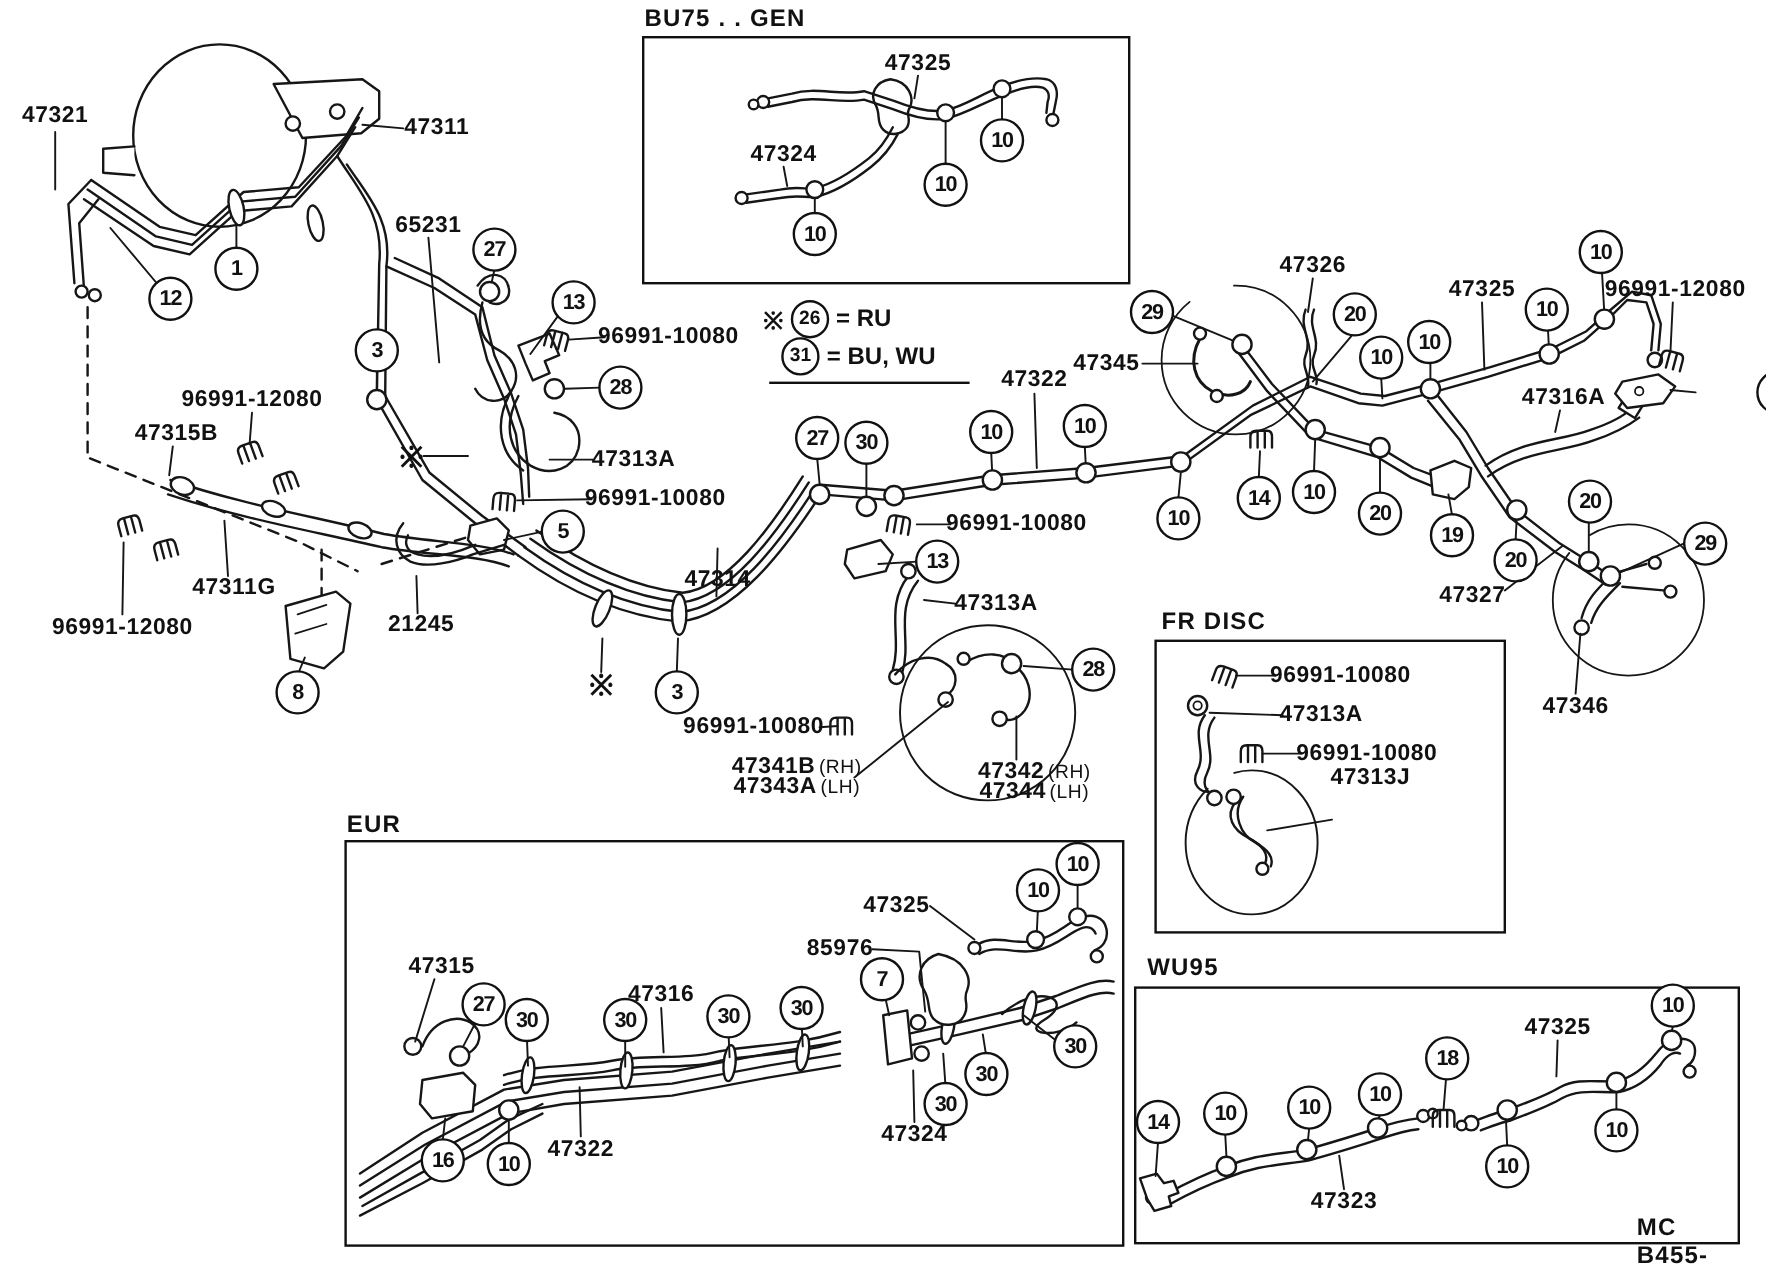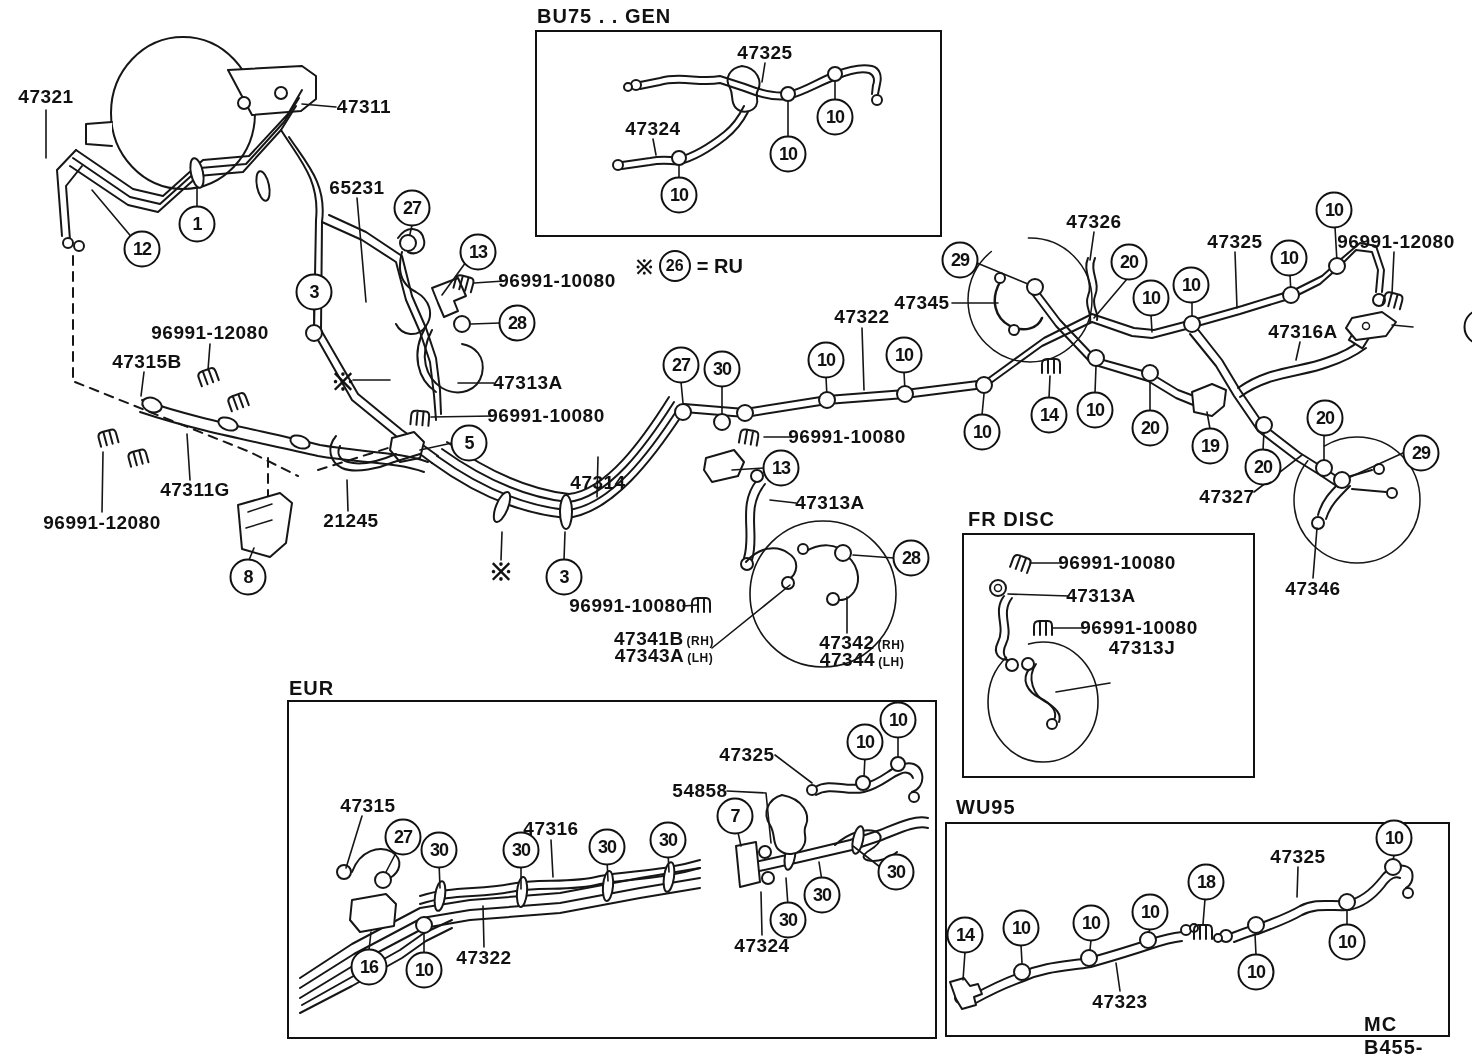--- a/index.html
+++ b/index.html
@@ -1,21 +1,21 @@
 <!DOCTYPE html>
 <html><head>
 <meta charset="utf-8">
 <style>
   html,body{margin:0;padding:0;background:#e8e8e8;}
   #stage{position:relative;width:1472px;height:1062px;background:#ffffff;overflow:hidden;
          font-family:"Liberation Sans", sans-serif;color:#111;}
   #lineart{position:absolute;left:0;top:0;}
   .plabel{position:absolute;transform:translate(-50%,-50%);font-weight:700;font-size:19px;
           letter-spacing:.5px;white-space:nowrap;color:#111;}
-  .plabel .sfx{font-size:12px;font-weight:700;margin-left:3px;}
+  .plabel .sfx{font-size:16px;font-weight:400;margin-left:3px;}
   .co{position:absolute;transform:translate(-50%,-50%);width:33px;height:33px;border:2.5px solid #111;
       border-radius:50%;background:#fff;display:flex;align-items:center;justify-content:center;
       font-weight:700;font-size:18px;letter-spacing:-1px;}
   .sym{position:absolute;transform:translate(-50%,-50%);font-weight:700;font-size:24px;}
   .inset{position:absolute;border:2.5px solid #111;}
   .inset-title{position:absolute;transform:translate(0,-50%);font-weight:700;font-size:20px;
                letter-spacing:1px;white-space:nowrap;}
   .note{position:absolute;display:flex;align-items:center;gap:6px;font-weight:700;font-size:20px;}
   .note-u{border-bottom:2.5px solid #111;padding:0 28px 5px 10px;}
   .mini-co{display:inline-flex;width:28px;height:28px;border:2.5px solid #111;border-radius:50%;
@@ -261,20 +261,24 @@
       <use href="#clip" transform="translate(1020,563) rotate(20)"></use>
       <use href="#clip" transform="translate(1042,628)"></use>
       <use href="#clip" transform="translate(1202,932)"></use>
     </g>
   </svg>
 
   <div class="note" style="left:636px;top:250px">
     <span>※</span>
     <span class="mini-co">26</span>
     <span>= RU</span>
+  </div>
+  <div class="note note-u" style="left:641px;top:281px">
+    <span class="mini-co">31</span>
+    <span>= BU, WU</span>
   </div>
 
   <div class="footer-code" style="left:1400px;top:1047px">MC B455-B</div>
 
 <div class="inset" style="left: 535px; top: 30px; width: 403px; height: 203px;"></div>
     <div class="inset-title" style="left: 537px; top: 16px;">BU75 . . GEN</div>
     <div class="inset" style="left: 962px; top: 533px; width: 289px; height: 241px;"></div>
     <div class="inset-title" style="left: 968px; top: 519px;">FR DISC</div>
     <div class="inset" style="left: 287px; top: 700px; width: 646px; height: 335px;"></div>
     <div class="inset-title" style="left: 289px; top: 688px;">EUR</div>
@@ -309,21 +313,21 @@
     <div class="plabel" style="left: 1313px; top: 589px;">47346</div>
     <div class="plabel" style="left: 765px; top: 53px;">47325</div>
     <div class="plabel" style="left: 653px; top: 129px;">47324</div>
     <div class="plabel" style="left: 1117px; top: 563px;">96991-10080</div>
     <div class="plabel" style="left: 1101px; top: 596px;">47313A</div>
     <div class="plabel" style="left: 1139px; top: 628px;">96991-10080</div>
     <div class="plabel" style="left: 1142px; top: 648px;">47313J</div>
     <div class="plabel" style="left: 368px; top: 806px;">47315</div>
     <div class="plabel" style="left: 551px; top: 829px;">47316</div>
     <div class="plabel" style="left: 747px; top: 755px;">47325</div>
-    <div class="plabel" style="left: 700px; top: 791px;">54858</div>
+    <div class="plabel" style="left: 700px; top: 791px;">85976</div>
     <div class="plabel" style="left: 484px; top: 958px;">47322</div>
     <div class="plabel" style="left: 762px; top: 946px;">47324</div>
     <div class="plabel" style="left: 1298px; top: 857px;">47325</div>
     <div class="plabel" style="left: 1120px; top: 1002px;">47323</div>
     <div class="co" style="left: 197px; top: 224px;">1</div>
     <div class="co" style="left: 142px; top: 249px;">12</div>
     <div class="co" style="left: 412px; top: 208px;">27</div>
     <div class="co" style="left: 478px; top: 252px;">13</div>
     <div class="co" style="left: 314px; top: 292px;">3</div>
     <div class="co" style="left: 517px; top: 323px;">28</div>

